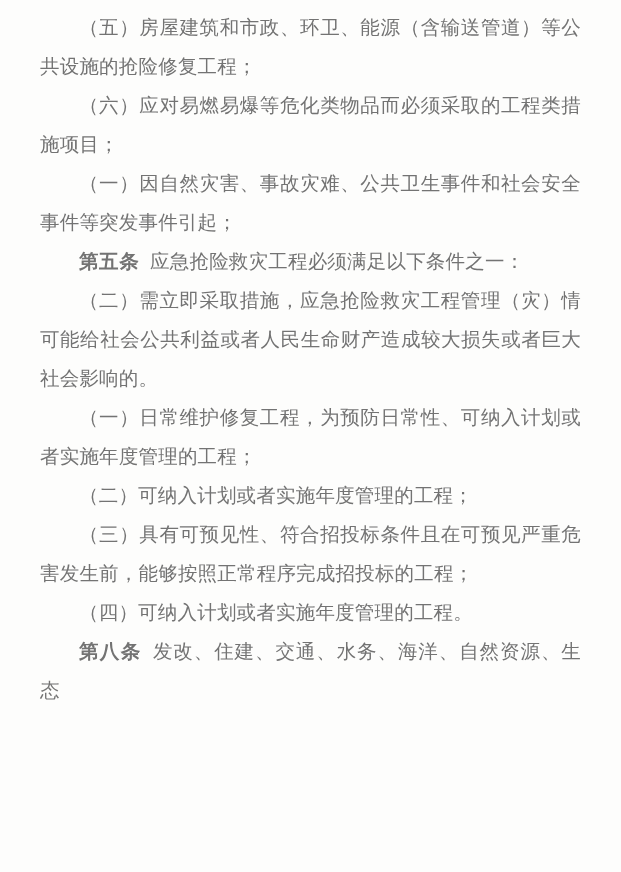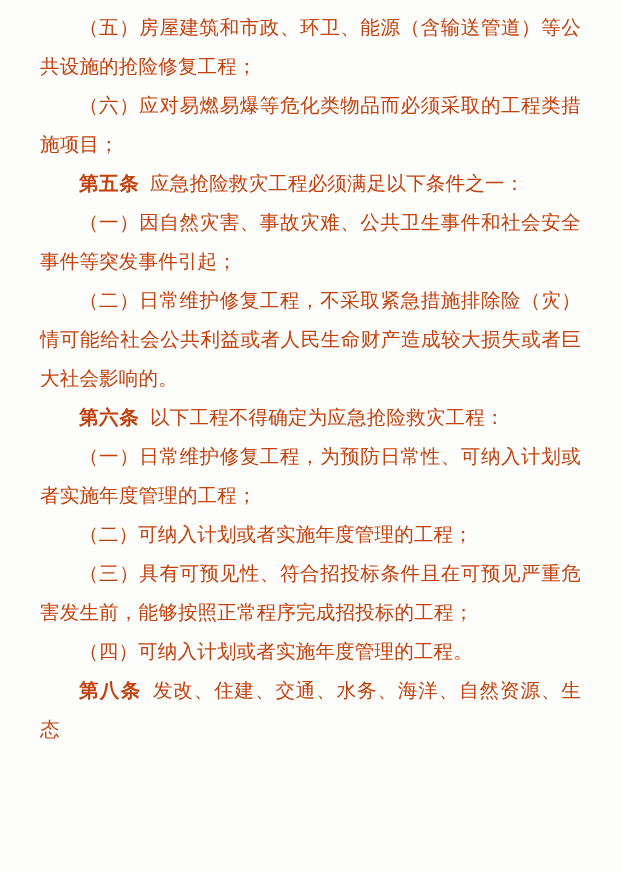--- a/index.html
+++ b/index.html
@@ -22,21 +22,21 @@
     padding: 8px 40px 0 40px;
     background: #fdfdfc;
   }
   .para {
     font-size: 19.5px;
     line-height: 39px;
     text-align: justify;
     text-justify: inter-ideograph;
     margin: 0;
     letter-spacing: 0.2px;
-    color: #c2410c;
+    color: #737373;
   }
   .indent {
     text-indent: 2em;
   }
   .article {
     text-indent: 2em;
   }
   .article .label {
     font-weight: bold;
     letter-spacing: 0.6px;
@@ -49,31 +49,28 @@
 </head>
 <body>
 
 <div class="page">
 
   <p class="para indent">（五）房屋建筑和市政、环卫、能源（含输送管道）等公共设施的抢险修复工程；</p>
 
   <p class="para indent">（六）应对易燃易爆等危化类物品而必须采取的工程类措施项目；</p>
 
 
+  <p class="para indent">（一）因自然灾害、事故灾难、公共卫生事件和社会安全事件等突发事件引起；</p>
+
   <p class="para article">
     <span class="label">第五条</span><span class="gap"></span><span>应急抢险救灾工程必须满足以下条件之一：</span>
   </p>
 
-  <p class="para indent">（一）因自然灾害、事故灾难、公共卫生事件和社会安全事件等突发事件引起；</p>
+  <p class="para indent">（二）需立即采取措施，应急抢险救灾工程管理（灾）情可能给社会公共利益或者人民生命财产造成较大损失或者巨大社会影响的。</p>
 
-  <p class="para indent">（二）日常维护修复工程，不采取紧急措施排除险（灾）情可能给社会公共利益或者人民生命财产造成较大损失或者巨大社会影响的。</p>
-
-  <p class="para article">
-    <span class="label">第六条</span><span class="gap"></span><span>以下工程不得确定为应急抢险救灾工程：</span>
-  </p>
 
   <p class="para indent">（一）日常维护修复工程，为预防日常性、可纳入计划或者实施年度管理的工程；</p>
 
   <p class="para indent">（二）可纳入计划或者实施年度管理的工程；</p>
 
   <p class="para indent">（三）具有可预见性、符合招投标条件且在可预见严重危害发生前，能够按照正常程序完成招投标的工程；</p>
 
   <p class="para indent">（四）可纳入计划或者实施年度管理的工程。</p>
 
 

